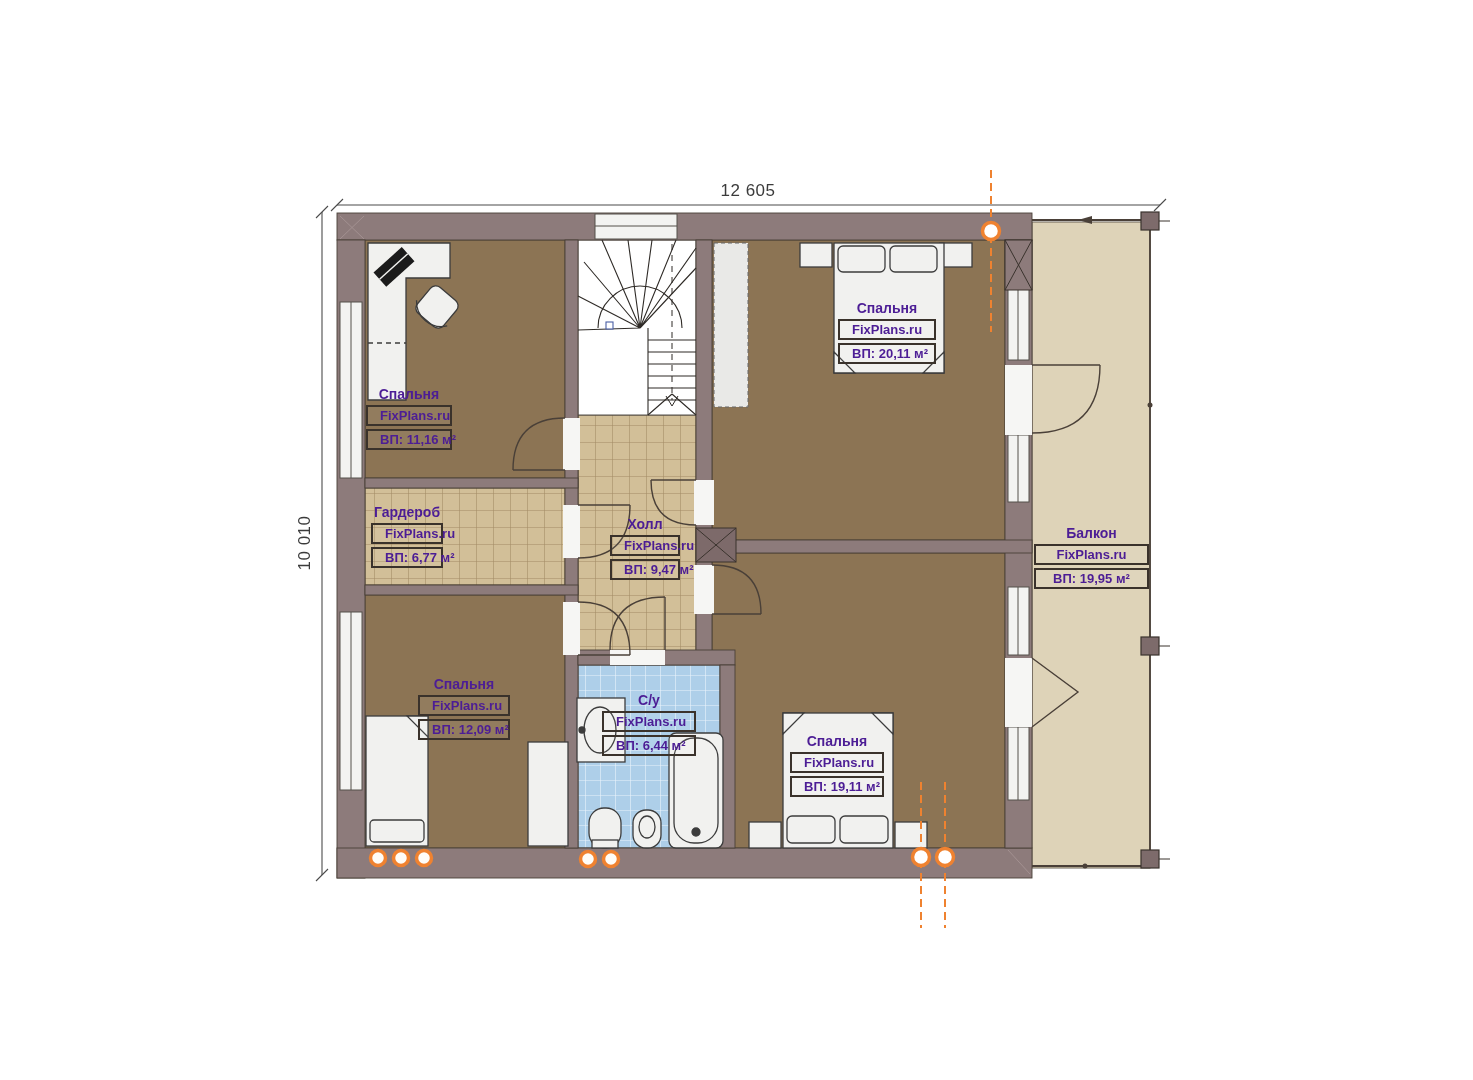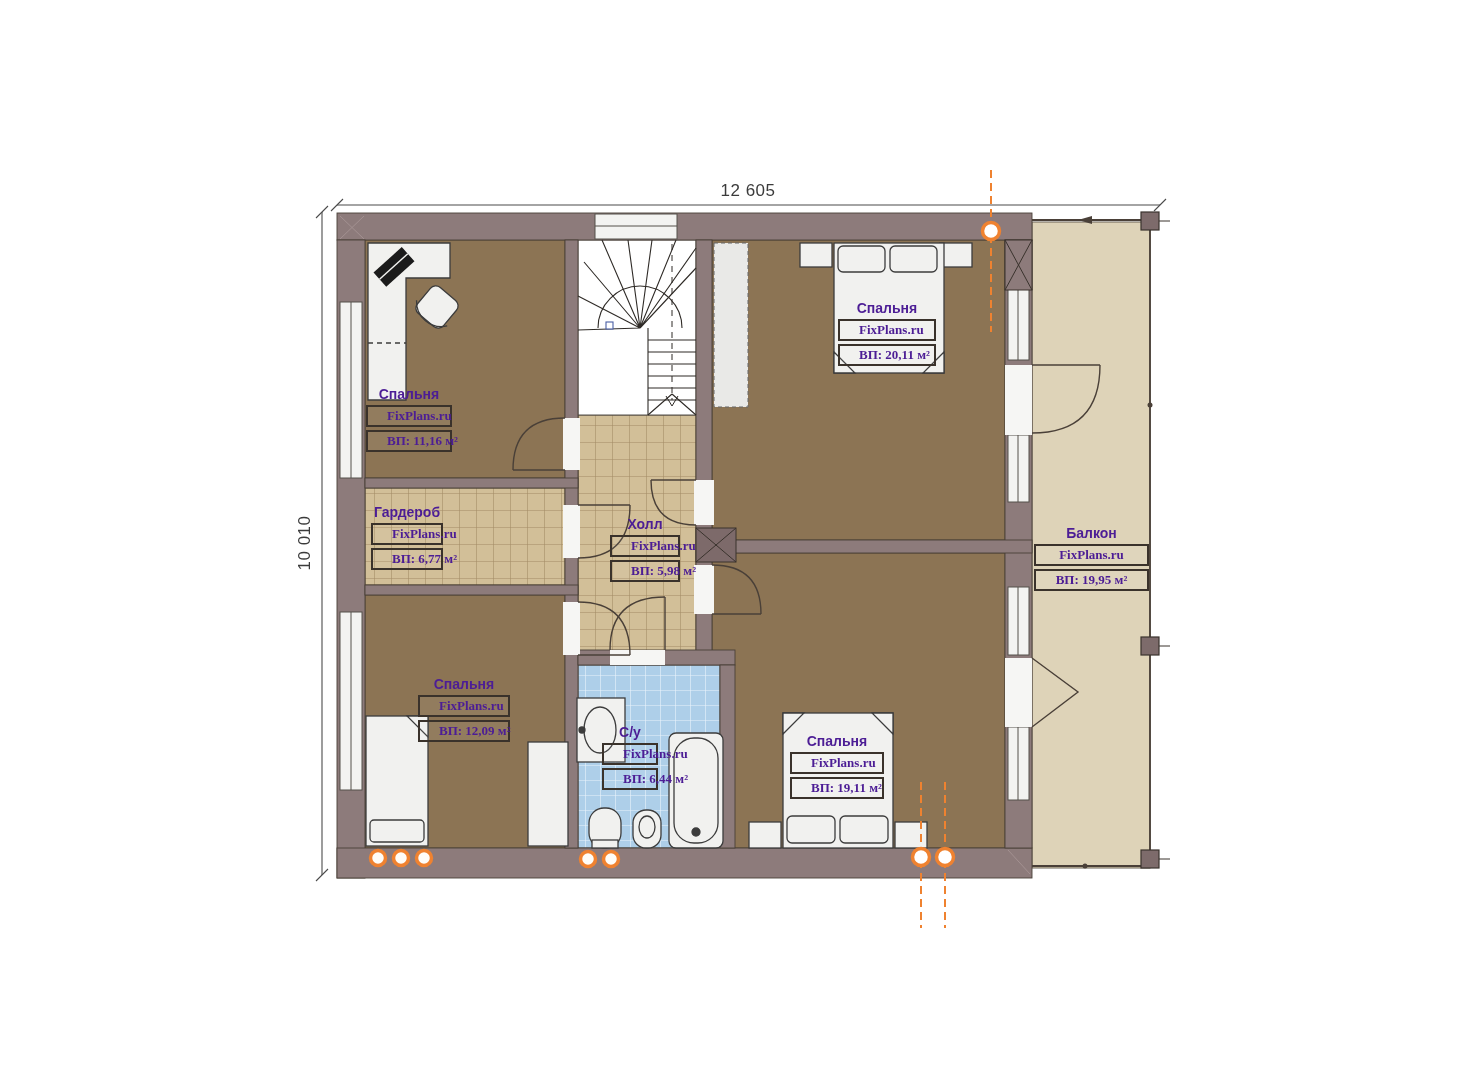--- a/index.html
+++ b/index.html
@@ -12,22 +12,22 @@
     position:absolute;color:#3b3b3b;font-size:17px;letter-spacing:.5px;
     text-align:center;white-space:nowrap;
   }
   .dim-top{left:688px;top:181px;width:120px;}
   .dim-left{left:245px;top:533px;width:120px;transform:rotate(-90deg);}
   .room-label{
     position:absolute;text-align:center;color:#4c1d95;z-index:5;
   }
   .room-label .rname{font-size:14px;font-weight:700;margin-bottom:1px;white-space:nowrap;}
   .room-label .rbox{
-    border:2px solid #3a322b;margin-top:3px;padding:1px 19px;font-size:13px;font-weight:600;
-    white-space:nowrap;box-sizing:border-box;width:100%;background:rgba(255,255,255,0.06);font-family:Liberation Serif, serif;
+    border:2px solid #3a322b;margin-top:3px;padding:1px 12px;font-size:13px;font-weight:600;
+    white-space:nowrap;box-sizing:border-box;width:100%;background:rgba(255,255,255,0.06);
   }
 </style>
 </head>
 <body>
 
 <div class="canvas">
 
 <svg width="1473" height="1080" viewBox="0 0 1473 1080">
   <defs>
     <pattern id="tileTan" width="17" height="17" patternUnits="userSpaceOnUse">
@@ -301,30 +301,30 @@
 
 <div class="room-label" style="left:371px;top:504px;width:72px;">
   <div class="rname">Гардероб</div>
   <div class="rbox">FixPlans.ru</div>
   <div class="rbox">ВП: 6,77 м²</div>
 </div>
 
 <div class="room-label" style="left:610px;top:516px;width:70px;">
   <div class="rname">Холл</div>
   <div class="rbox">FixPlans.ru</div>
-  <div class="rbox">ВП: 5,98 м²</div>
+  <div class="rbox">ВП: 9,47 м²</div>
 </div>
 
 <div class="room-label" style="left:418px;top:676px;width:92px;">
   <div class="rname">Спальня</div>
   <div class="rbox">FixPlans.ru</div>
   <div class="rbox">ВП: 12,09 м²</div>
 </div>
 
-<div class="room-label" style="left:602px;top:724px;width:56px;">
+<div class="room-label" style="left:602px;top:692px;width:94px;">
   <div class="rname">С/у</div>
   <div class="rbox">FixPlans.ru</div>
   <div class="rbox">ВП: 6,44 м²</div>
 </div>
 
 <div class="room-label" style="left:790px;top:733px;width:94px;">
   <div class="rname">Спальня</div>
   <div class="rbox">FixPlans.ru</div>
   <div class="rbox">ВП: 19,11 м²</div>
 </div>

